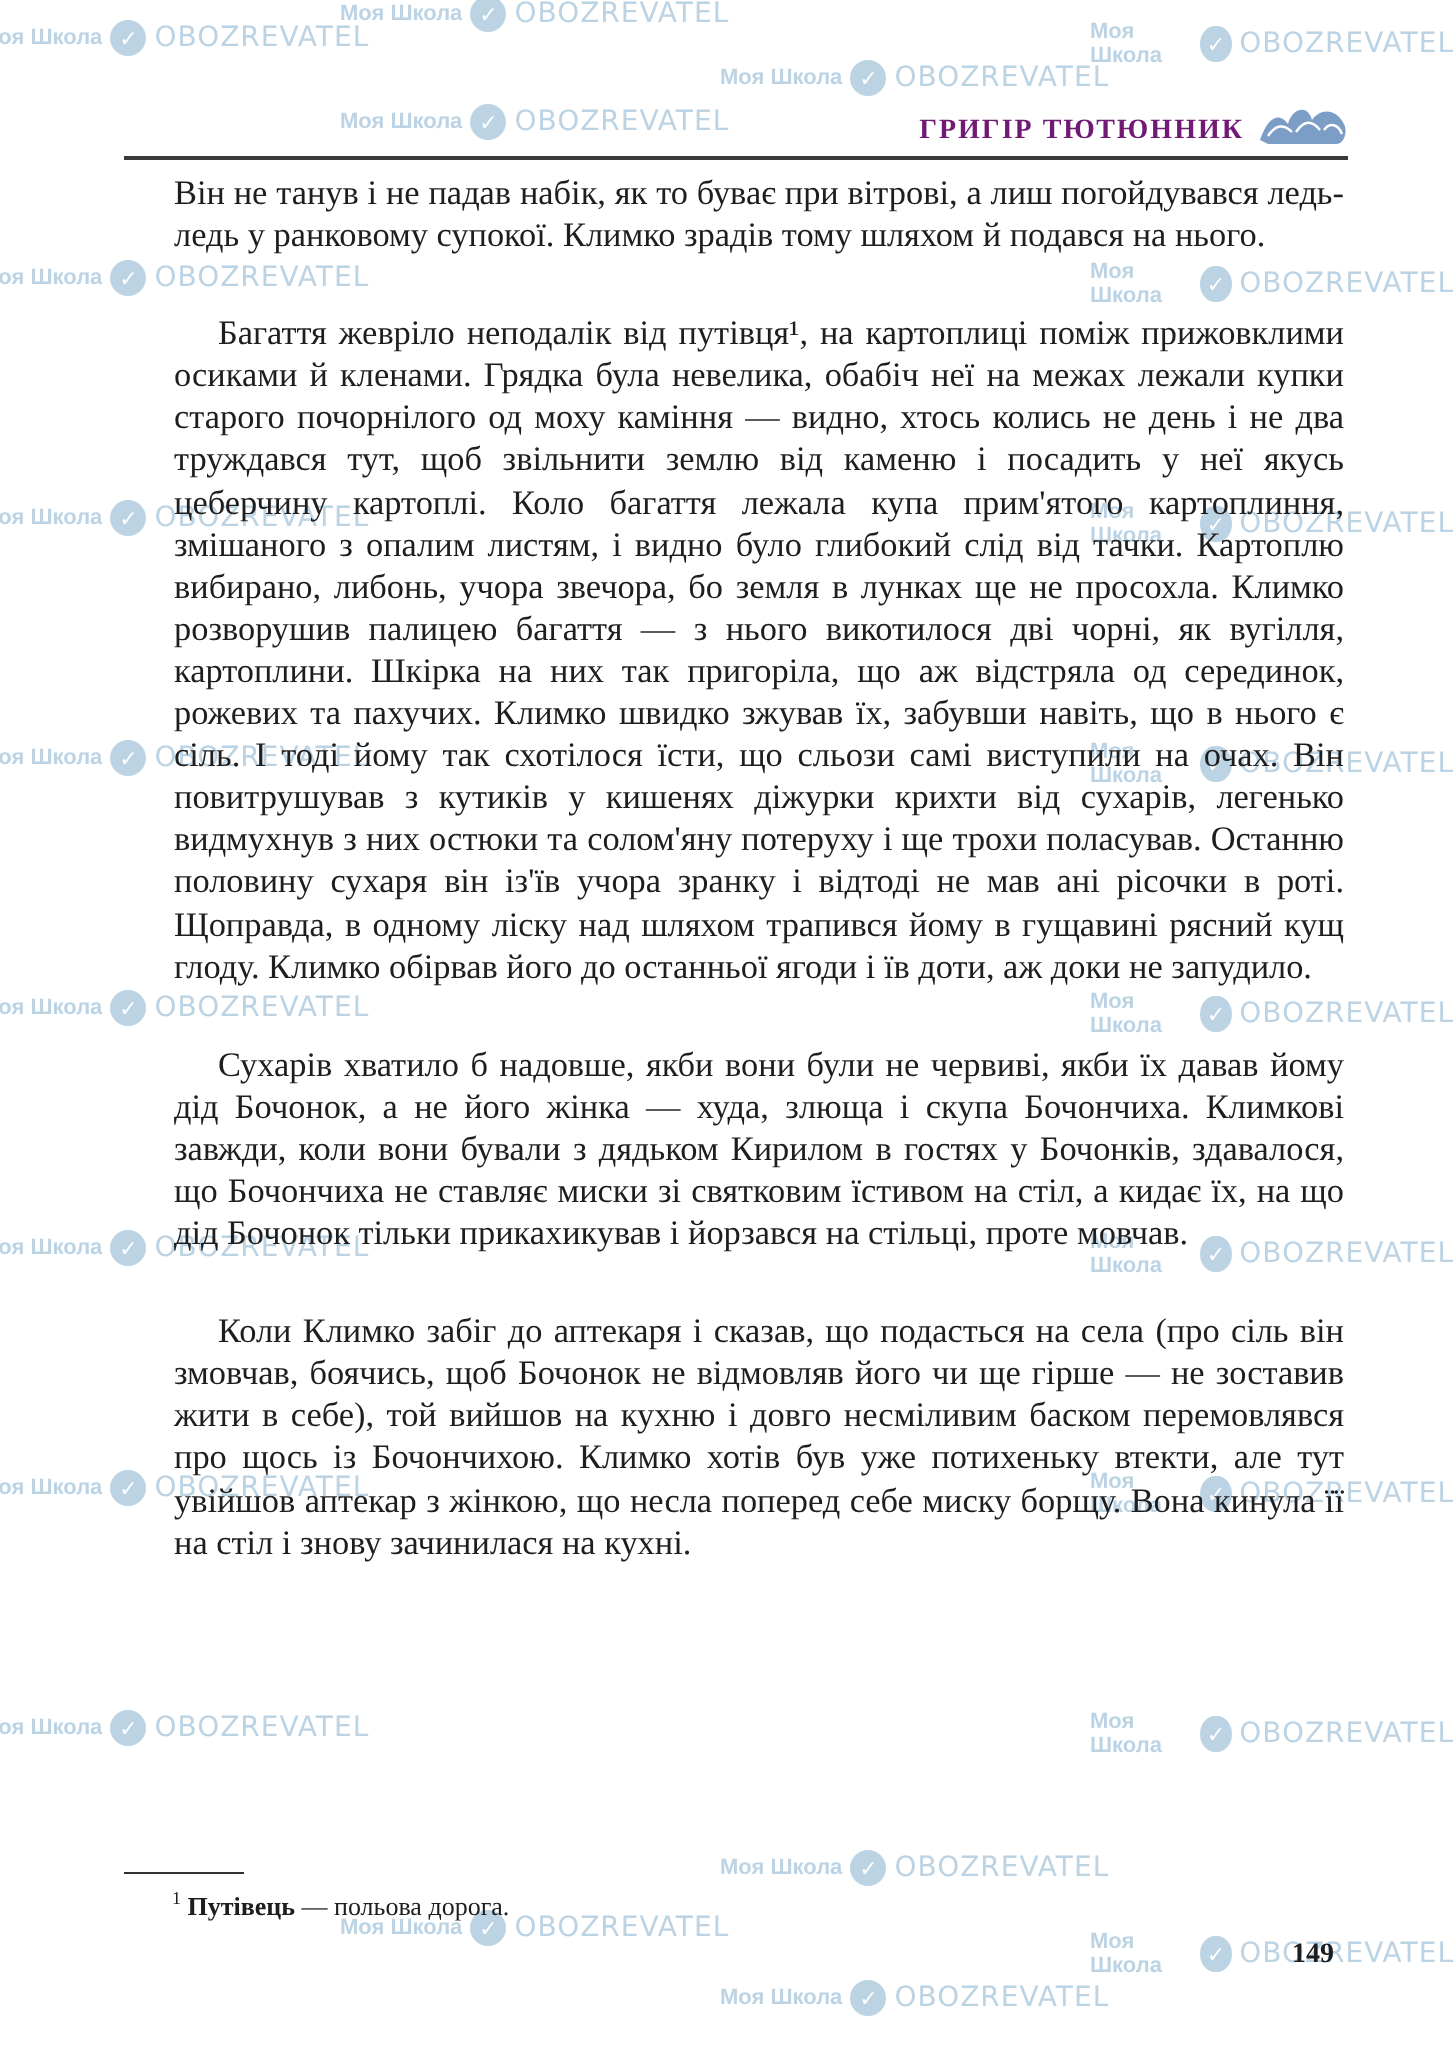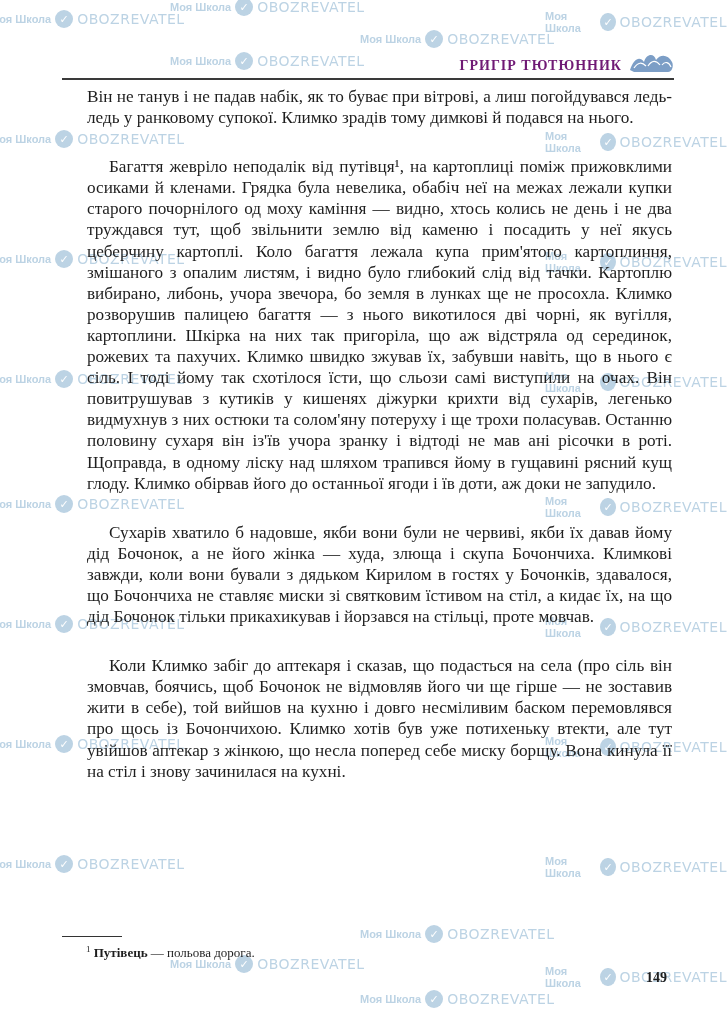--- a/index.html
+++ b/index.html
@@ -159,21 +159,21 @@
 
 <div class="header">
   <span class="running-head">ГРИГІР ТЮТЮННИК</span>
   <svg class="head-icon" viewBox="0 0 48 26">
     <path d="M2 20 C6 8, 12 6, 16 12 C18 4, 26 2, 28 10 C32 4, 40 4, 44 12 C46 16, 44 22, 40 22 L6 22 Z" fill="#5b86b8" opacity="0.8"></path>
     <path d="M6 18 C10 12, 14 12, 18 16 M20 16 C24 10, 28 10, 32 15 M34 15 C37 11, 41 12, 43 17" stroke="#fff" stroke-width="1.2" fill="none"></path>
   </svg>
 </div>
 
 <div class="body-text">
-  <p>Він не танув і не падав набік, як то буває при вітрові, а лиш погойдувався ледь-ледь у ранковому супокої. Климко зрадів тому димкові й подався на нього.</p>
+  <p>Він не танув і не падав набік, як то буває при вітрові, а лиш погойдувався ледь-ледь у ранковому супокої. Климко зрадів тому шляхом й подався на нього.</p>
   <p class="indent">Багаття жевріло неподалік від путівця¹, на картоплиці поміж прижовклими осиками й кленами. Грядка була невелика, обабіч неї на межах лежали купки старого почорнілого од моху каміння — видно, хтось колись не день і не два труждався тут, щоб звільнити землю від каменю і посадить у неї якусь цеберчину картоплі. Коло багаття лежала купа прим'ятого картоплиння, змішаного з опалим листям, і видно було глибокий слід від тачки. Картоплю вибирано, либонь, учора звечора, бо земля в лунках ще не просохла. Климко розворушив палицею багаття — з нього викотилося дві чорні, як вугілля, картоплини. Шкірка на них так пригоріла, що аж відстряла од серединок, рожевих та пахучих. Климко швидко зжував їх, забувши навіть, що в нього є сіль. І тоді йому так схотілося їсти, що сльози самі виступили на очах. Він повитрушував з кутиків у кишенях діжурки крихти від сухарів, легенько видмухнув з них остюки та солом'яну потеруху і ще трохи поласував. Останню половину сухаря він із'їв учора зранку і відтоді не мав ані рісочки в роті. Щоправда, в одному ліску над шляхом трапився йому в гущавині рясний кущ глоду. Климко обірвав його до останньої ягоди і їв доти, аж доки не запудило.</p>
   <p class="indent">Сухарів хватило б надовше, якби вони були не червиві, якби їх давав йому дід Бочонок, а не його жінка — худа, злюща і скупа Бочончиха. Климкові завжди, коли вони бували з дядьком Кирилом в гостях у Бочонків, здавалося, що Бочончиха не ставляє миски зі святковим їстивом на стіл, а кидає їх, на що дід Бочонок тільки прикахикував і йорзався на стільці, проте мовчав.</p>
   <p class="indent">Коли Климко забіг до аптекаря і сказав, що подасться на села (про сіль він змовчав, боячись, щоб Бочонок не відмовляв його чи ще гірше — не зоставив жити в себе), той вийшов на кухню і довго несміливим баском перемовлявся про щось із Бочончихою. Климко хотів був уже потихеньку втекти, але тут увійшов аптекар з жінкою, що несла поперед себе миску борщу. Вона кинула її на стіл і знову зачинилася на кухні.</p>
 </div>
 
 <div class="footnote-rule"></div>
 <div class="footnote">
   <sup>1</sup>
   <span class="term">Путівець</span><span> — польова дорога.</span>
 </div>

